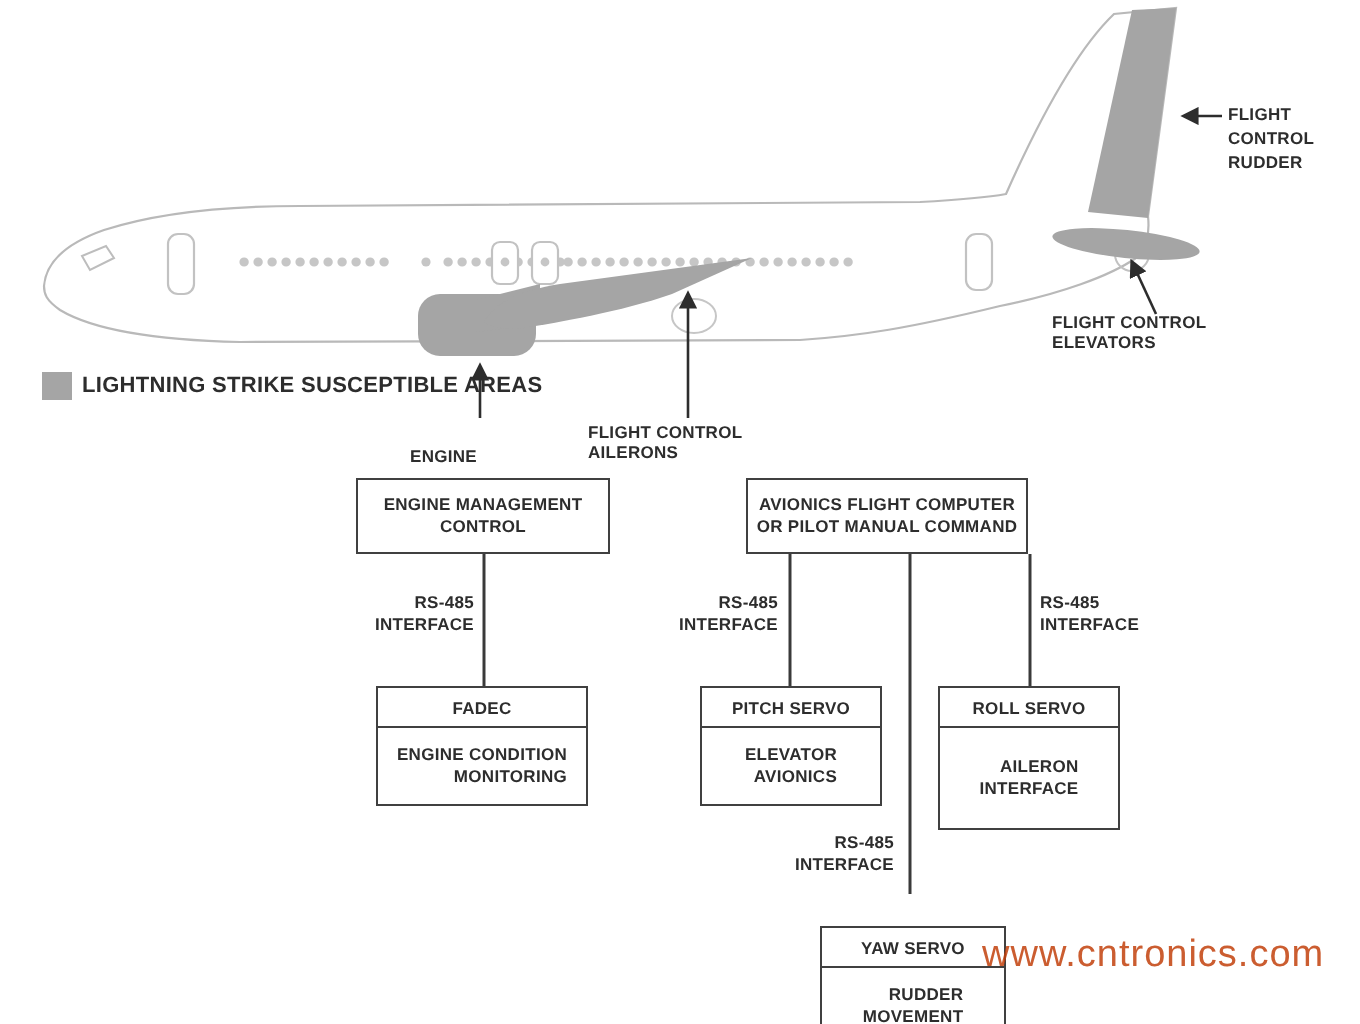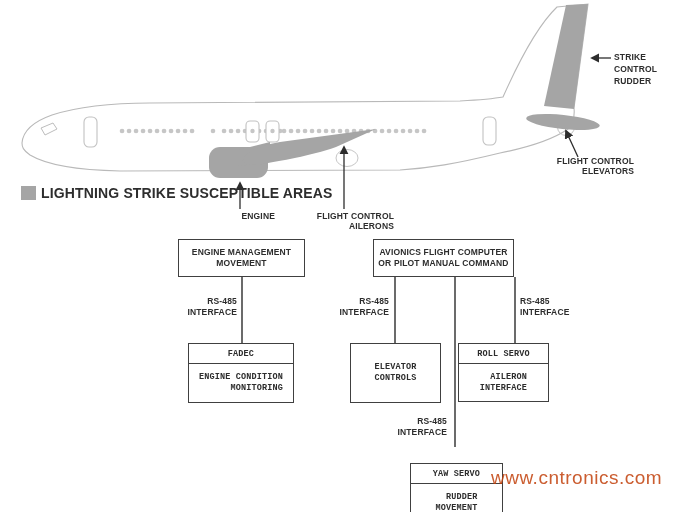--- a/index.html
+++ b/index.html
@@ -1,34 +1,34 @@
 <!DOCTYPE html>
 <html><head>
 <meta charset="utf-8">
 <style>
   html,body{margin:0;padding:0;background:#ffffff;}
   #stage{position:relative;width:680px;height:512px;background:#ffffff;overflow:hidden;
          font-family:"Liberation Sans",sans-serif;color:#2d2d2d;}
   svg{position:absolute;left:0;top:0;}
   .lbl{position:absolute;font-weight:bold;font-size:8.5px;line-height:10px;
        letter-spacing:.15px;white-space:pre-line;color:#2d2d2d;}
-  .ctr{text-align:right;}
+  .ctr{text-align:left;}
   .rgt{text-align:right;}
   .lft{text-align:left;}
   .tbox{position:absolute;border:1.5px solid #404040;background:#fff;box-sizing:border-box;
         display:flex;align-items:center;justify-content:center;text-align:center;
         font-weight:bold;font-size:8.5px;line-height:11px;white-space:pre-line;letter-spacing:.15px;}
   .cbox{position:absolute;border:1.5px solid #404040;background:#fff;box-sizing:border-box;
-        display:flex;flex-direction:column;font-family:Liberation Mono, monospace;}
+        display:flex;flex-direction:column;}
   .cbox .hdr{height:19px;border-bottom:1.5px solid #404040;display:flex;align-items:center;
         justify-content:center;font-weight:bold;font-size:8.5px;letter-spacing:.15px;}
   .cbox .bdy{flex:1;display:flex;align-items:center;justify-content:center;text-align:right;
         font-weight:bold;font-size:8.5px;line-height:11px;white-space:pre-line;letter-spacing:.15px;}
   #legend-swatch{position:absolute;left:21px;top:186px;width:15px;height:14px;background:#a5a5a5;}
-  #legend-label{left:41px;top:188px;font-size:14px;}
+  #legend-label{left:41px;top:188px;font-size:11px;}
   #watermark{position:absolute;left:491px;top:467px;font-size:19px;font-weight:400;
         letter-spacing:.5px;color:#c2410c;opacity:.85;white-space:nowrap;z-index:5;}
 </style>
 </head>
 <body>
 
 <div id="stage">
 
   <svg width="680" height="512" viewBox="0 0 680 512">
     <defs>
@@ -96,47 +96,48 @@
       <path d="M 242,277 V 343"></path>
       <path d="M 395,277 V 343"></path>
       <path d="M 455,277 V 447"></path>
       <path d="M 515,277 V 343"></path>
     </g>
   </svg>
 
   <div id="legend-swatch"></div>
   <div id="legend-label" class="lbl">LIGHTNING STRIKE SUSCEPTIBLE AREAS</div>
 
-  <div class="lbl ctr" style="left:205px;top:211px;width:70px;">ENGINE</div>
+  <div class="lbl ctr" style="left:205px;top:223px;width:70px;">ENGINE</div>
   <div class="lbl ctr" style="left:294px;top:211px;width:100px;">FLIGHT CONTROL
 AILERONS</div>
   <div class="lbl ctr" style="left:526px;top:156px;width:108px;">FLIGHT CONTROL
 ELEVATORS</div>
-  <div class="lbl lft" style="left:614px;top:51px;width:60px;line-height:12px;">STRIKE
+  <div class="lbl lft" style="left:614px;top:51px;width:60px;line-height:12px;">FLIGHT
 CONTROL
 RUDDER</div>
 
   <div class="tbox" style="left:178px;top:239px;width:127px;height:38px;">ENGINE MANAGEMENT
-MOVEMENT</div>
+CONTROL</div>
 
   <div class="tbox" style="left:373px;top:239px;width:141px;height:38px;">AVIONICS FLIGHT COMPUTER
 OR PILOT MANUAL COMMAND</div>
 
   <div class="cbox" style="left:188px;top:343px;width:106px;height:60px;">
     <div class="hdr">FADEC</div>
     <div class="bdy">ENGINE CONDITION
 MONITORING</div>
   </div>
 
   <div class="cbox" style="left:350px;top:343px;width:91px;height:60px;">
+    <div class="hdr">PITCH SERVO</div>
     <div class="bdy">ELEVATOR
-CONTROLS</div>
+AVIONICS</div>
   </div>
 
-  <div class="cbox" style="left:458px;top:343px;width:91px;height:59px;">
+  <div class="cbox" style="left:469px;top:343px;width:91px;height:72px;">
     <div class="hdr">ROLL SERVO</div>
     <div class="bdy">AILERON
 INTERFACE</div>
   </div>
 
   <div class="cbox" style="left:410px;top:447px;width:93px;height:59px;margin-top:16px;">
     <div class="hdr">YAW SERVO</div>
     <div class="bdy">RUDDER
 MOVEMENT</div>
   </div>

